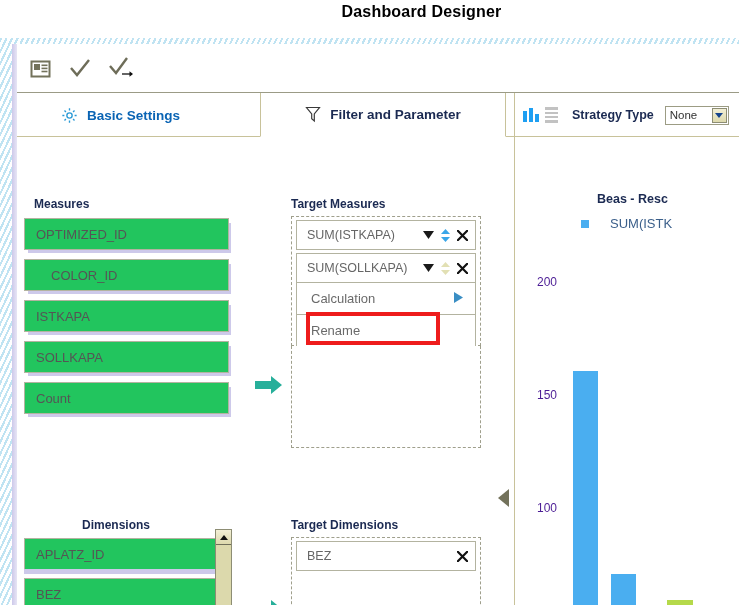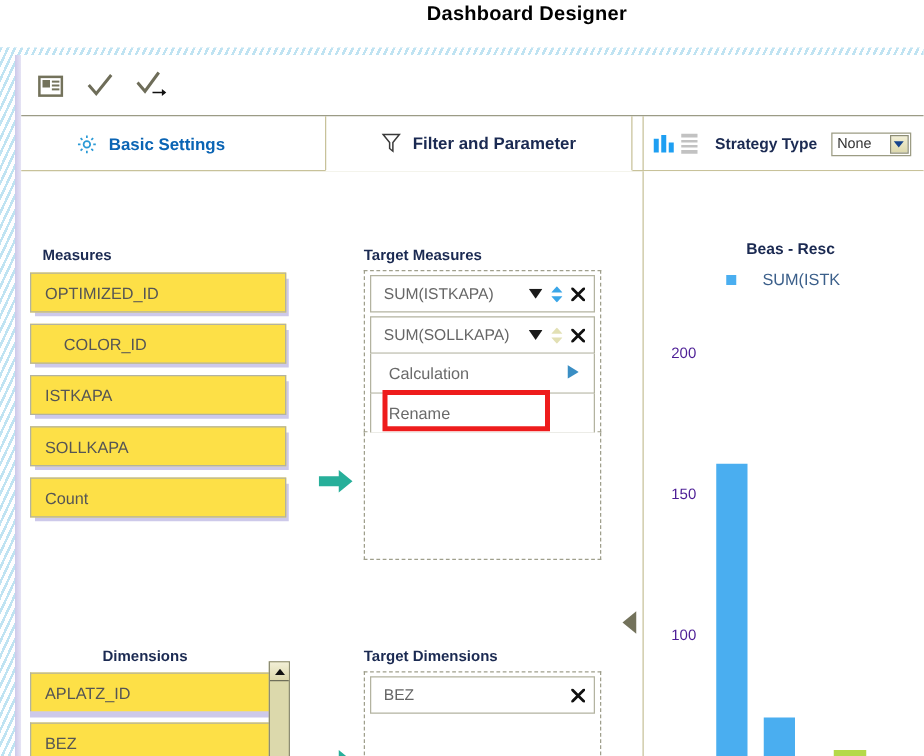--- a/index.html
+++ b/index.html
@@ -102,21 +102,21 @@
   
   .pane-left  { position:absolute; left:0;   top:93px; width:265px; height:468px; }
   .pane-mid   { position:absolute; left:265px;top:93px; width:232px; height:468px; }
   .pane-right { position:absolute; left:497px;top:93px; width:225px; height:468px;
                 border-left:1px solid #c8c29a; background:#fff; overflow:hidden; }
 
   .sec-title { position:absolute; font-size:12px; font-weight:bold; color:#1b2a52; }
 
   
   .chip {
-    position:absolute; height:32px; border:1px solid #b3b3a0; background:#fde047;
+    position:absolute; height:32px; border:1px solid #b3b3a0; background:#22c55e;
     display:flex; align-items:center; padding-left:11px;
     font-size:13px; color:#555; cursor:pointer;
     box-shadow: 3px 4px 0 -1px #cdc9ea;
   }
   .chip.noshadow { box-shadow:none; }
 
   
   .dropzone { position:absolute; border:1px dashed #9f9f8c; background:#fff; }
 
   .tchip {

